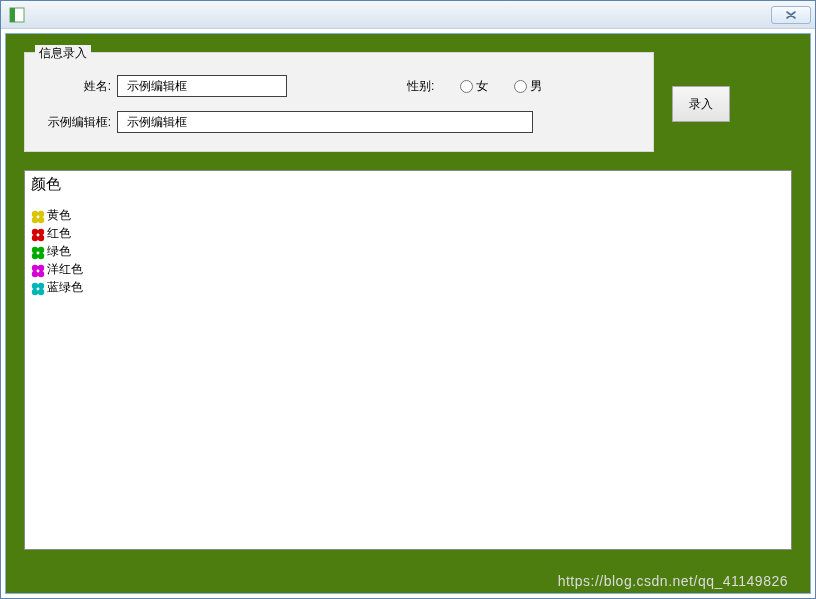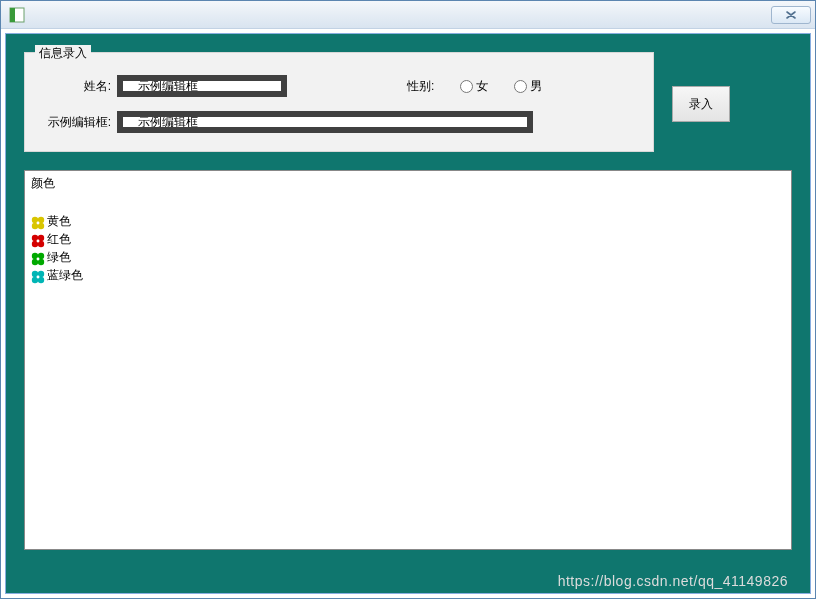--- a/index.html
+++ b/index.html
@@ -37,21 +37,21 @@
     border-radius: 3px;
     background: linear-gradient(to bottom, #f7fbff, #dbe8f5);
     display: flex; align-items: center; justify-content: center;
     cursor: default;
   }
   .titlebar .close-btn svg { display:block; }
   .client {
     position: absolute;
     left: 4px; right: 4px; top: 32px; bottom: 4px;
     border: 1px solid #88aee0;
-    background: #0f766e;
+    background: #4d7c0f;
     padding: 18px;
   }
   .top-row {
     display: flex;
     align-items: flex-start;
     gap: 18px;
   }
   .groupbox {
     position: relative;
     border: 1px solid #d8d8d8;
@@ -72,23 +72,23 @@
     margin-bottom: 14px;
   }
   .form-row:last-child { margin-bottom: 0; }
   .lbl {
     width: 72px;
     text-align: right;
     padding-right: 6px;
   }
   .txt {
     height: 22px;
-    border: 6px solid #404040;
-    background: #fff;
-    padding: 0 15px;
+    border: 1px solid #404040;
+    background: #fff;
+    padding: 0 9px;
     font-family: Liberation Serif, serif;
     font-size: 12px;
   }
   .txt.name { width: 170px; }
   .txt.phone { width: 416px; }
   .gender-block {
     display: flex;
     margin-left: 120px;
     gap: 12px;
   }
@@ -114,22 +114,22 @@
   }
   .treeview {
     margin-top: 18px;
     border: 1px solid #888;
     background: #fff;
     height: 380px;
     padding: 4px 6px;
     overflow: auto;
   }
   .tree-root-label {
-    font-size: 12px;
-    margin-bottom: 20px;
+    font-size: 15px;
+    margin-bottom: 12px;
   }
   .tree-item {
     display: flex;
     align-items: flex-end;
     gap: 2px;
     height: 18px;
   }
   .flower {
     width: 14px; height: 14px;
     display: inline-block;
@@ -243,20 +243,34 @@
                   <circle cx="10" cy="10" r="3.2"></circle>
                 </g>
                 <circle cx="7" cy="7" r="1.4" fill="#fff"></circle>
               </svg>
             </span>
             <span>绿色</span>
           </div>
           <div class="tree-item">
             <span class="flower">
               <svg width="14" height="14" viewBox="0 0 14 14">
+                <g fill="#d400d4">
+                  <circle cx="4" cy="4" r="3.2"></circle>
+                  <circle cx="10" cy="4" r="3.2"></circle>
+                  <circle cx="4" cy="10" r="3.2"></circle>
+                  <circle cx="10" cy="10" r="3.2"></circle>
+                </g>
+                <circle cx="7" cy="7" r="1.4" fill="#fff"></circle>
+              </svg>
+            </span>
+            <span>洋红色</span>
+          </div>
+          <div class="tree-item">
+            <span class="flower">
+              <svg width="14" height="14" viewBox="0 0 14 14">
                 <g fill="#00b5b5">
                   <circle cx="4" cy="4" r="3.2"></circle>
                   <circle cx="10" cy="4" r="3.2"></circle>
                   <circle cx="4" cy="10" r="3.2"></circle>
                   <circle cx="10" cy="10" r="3.2"></circle>
                 </g>
                 <circle cx="7" cy="7" r="1.4" fill="#fff"></circle>
               </svg>
             </span>
             <span>蓝绿色</span>

